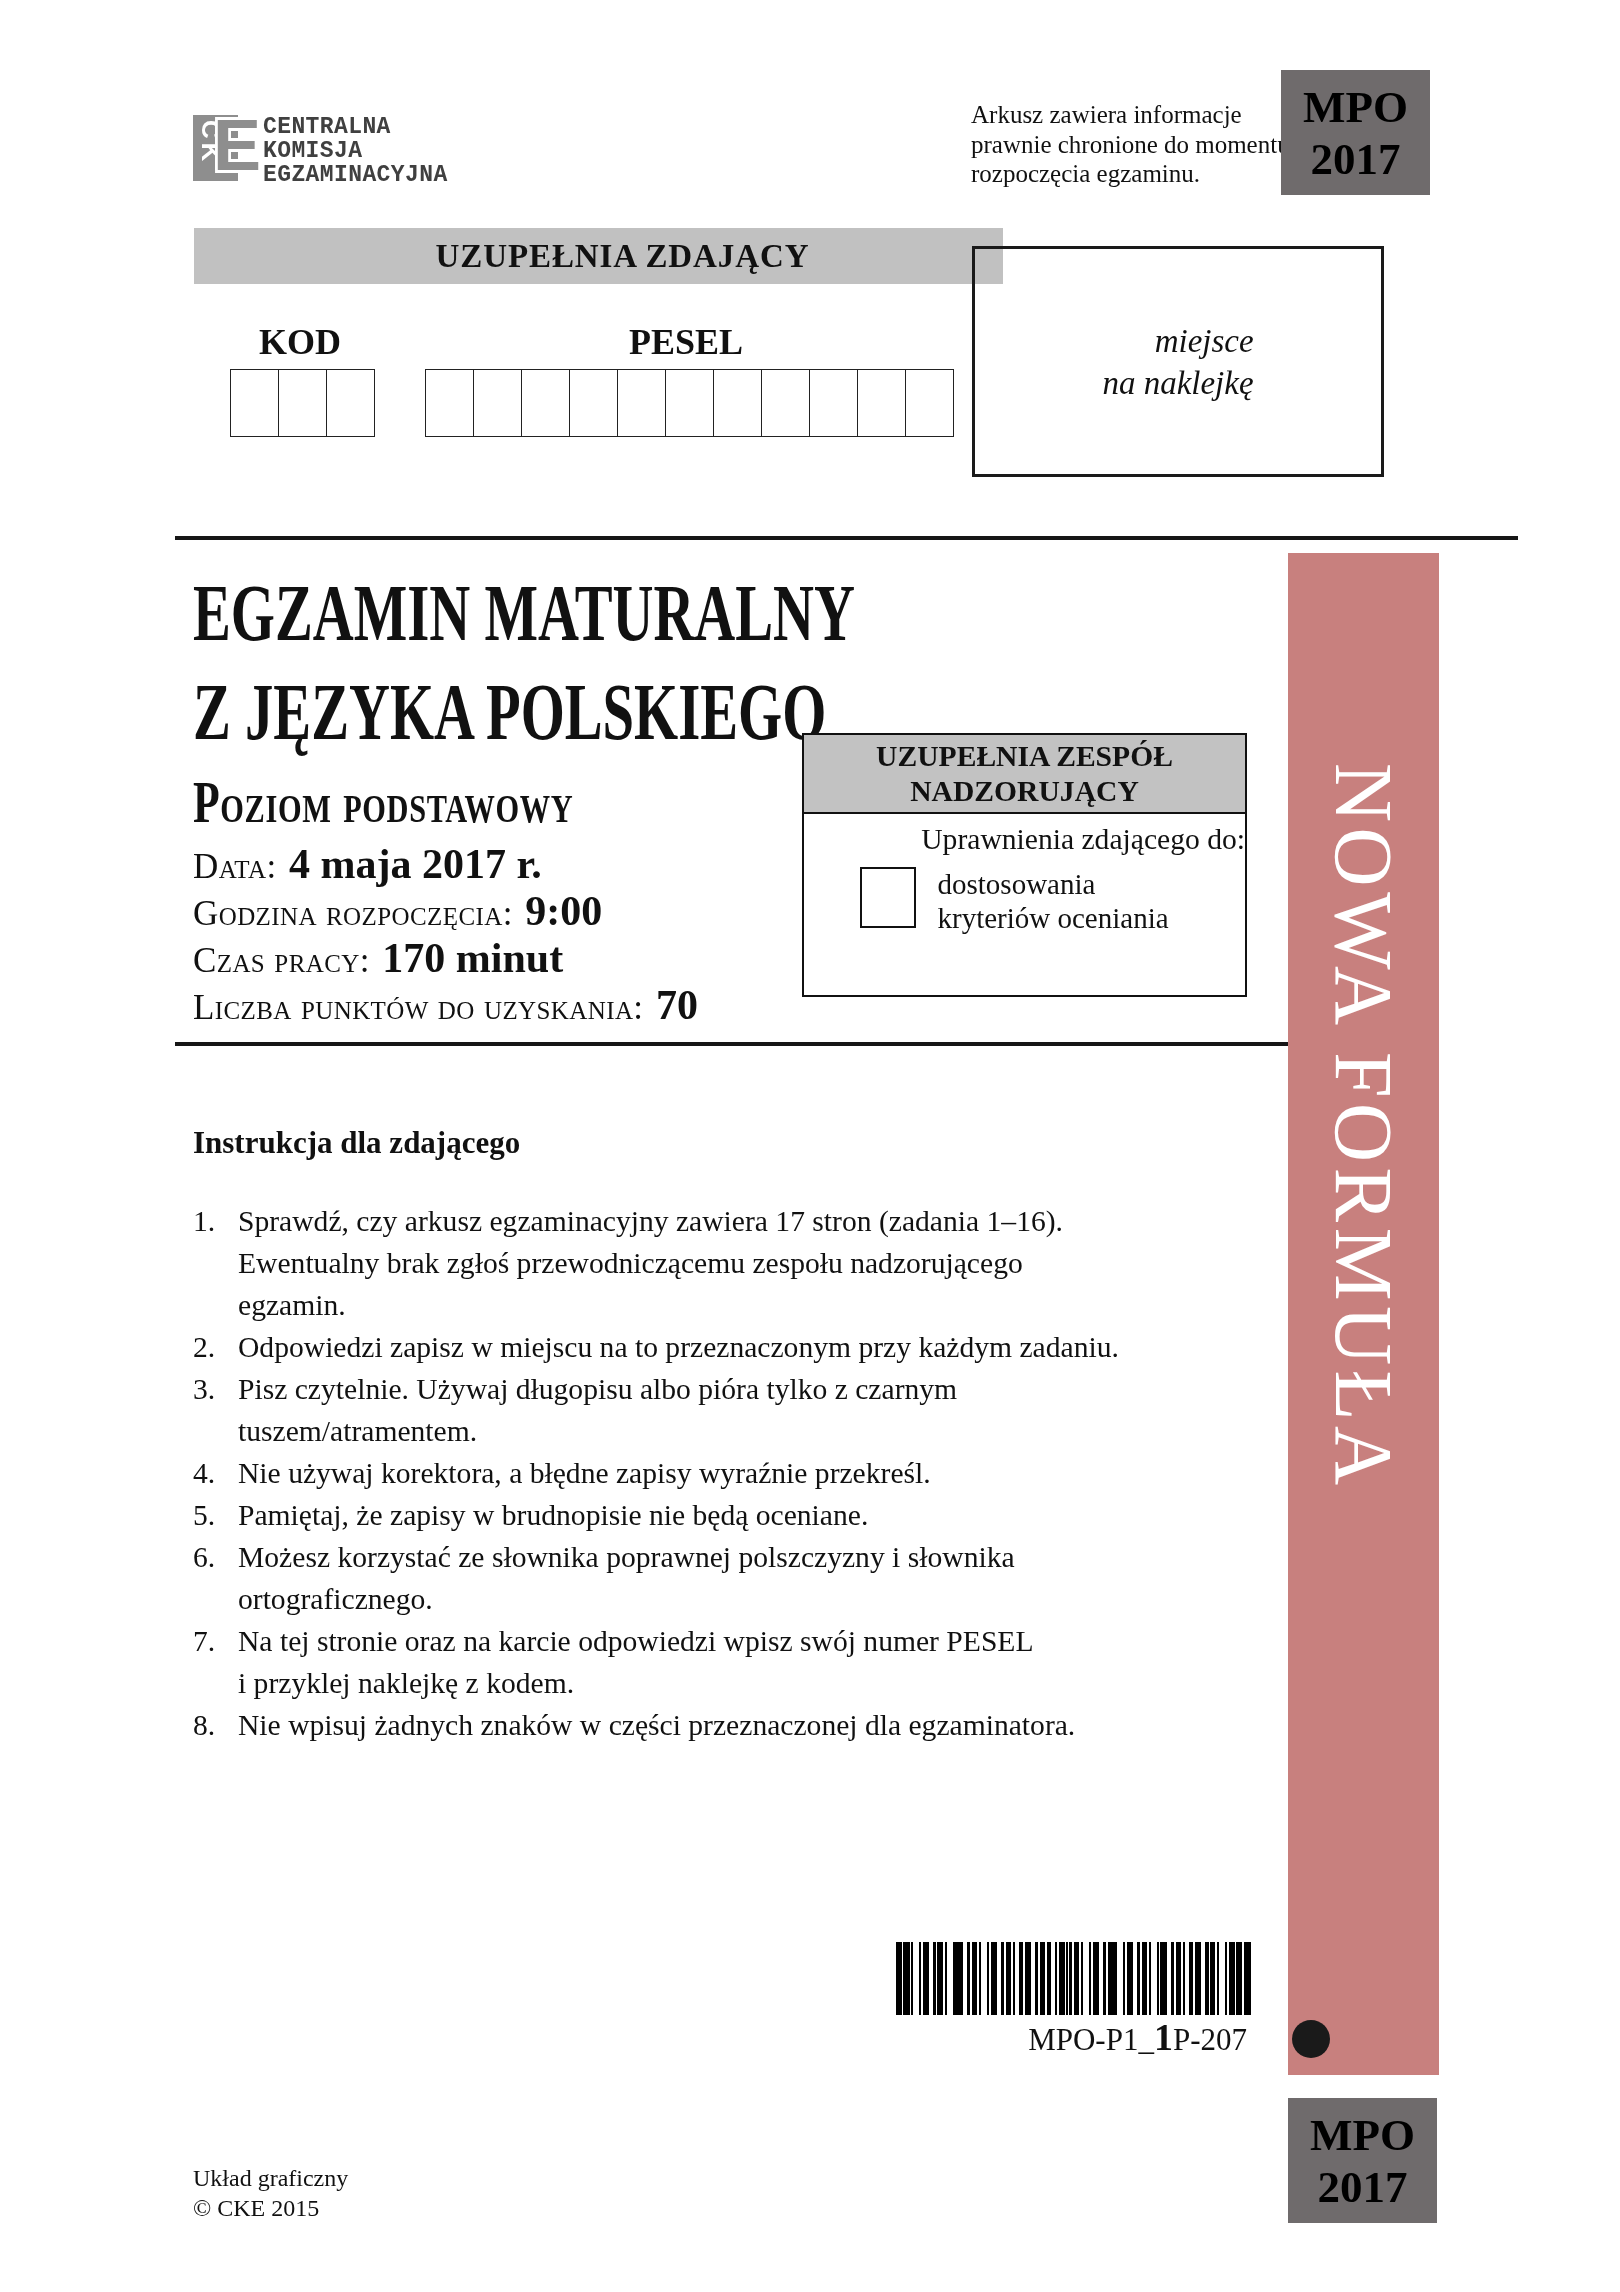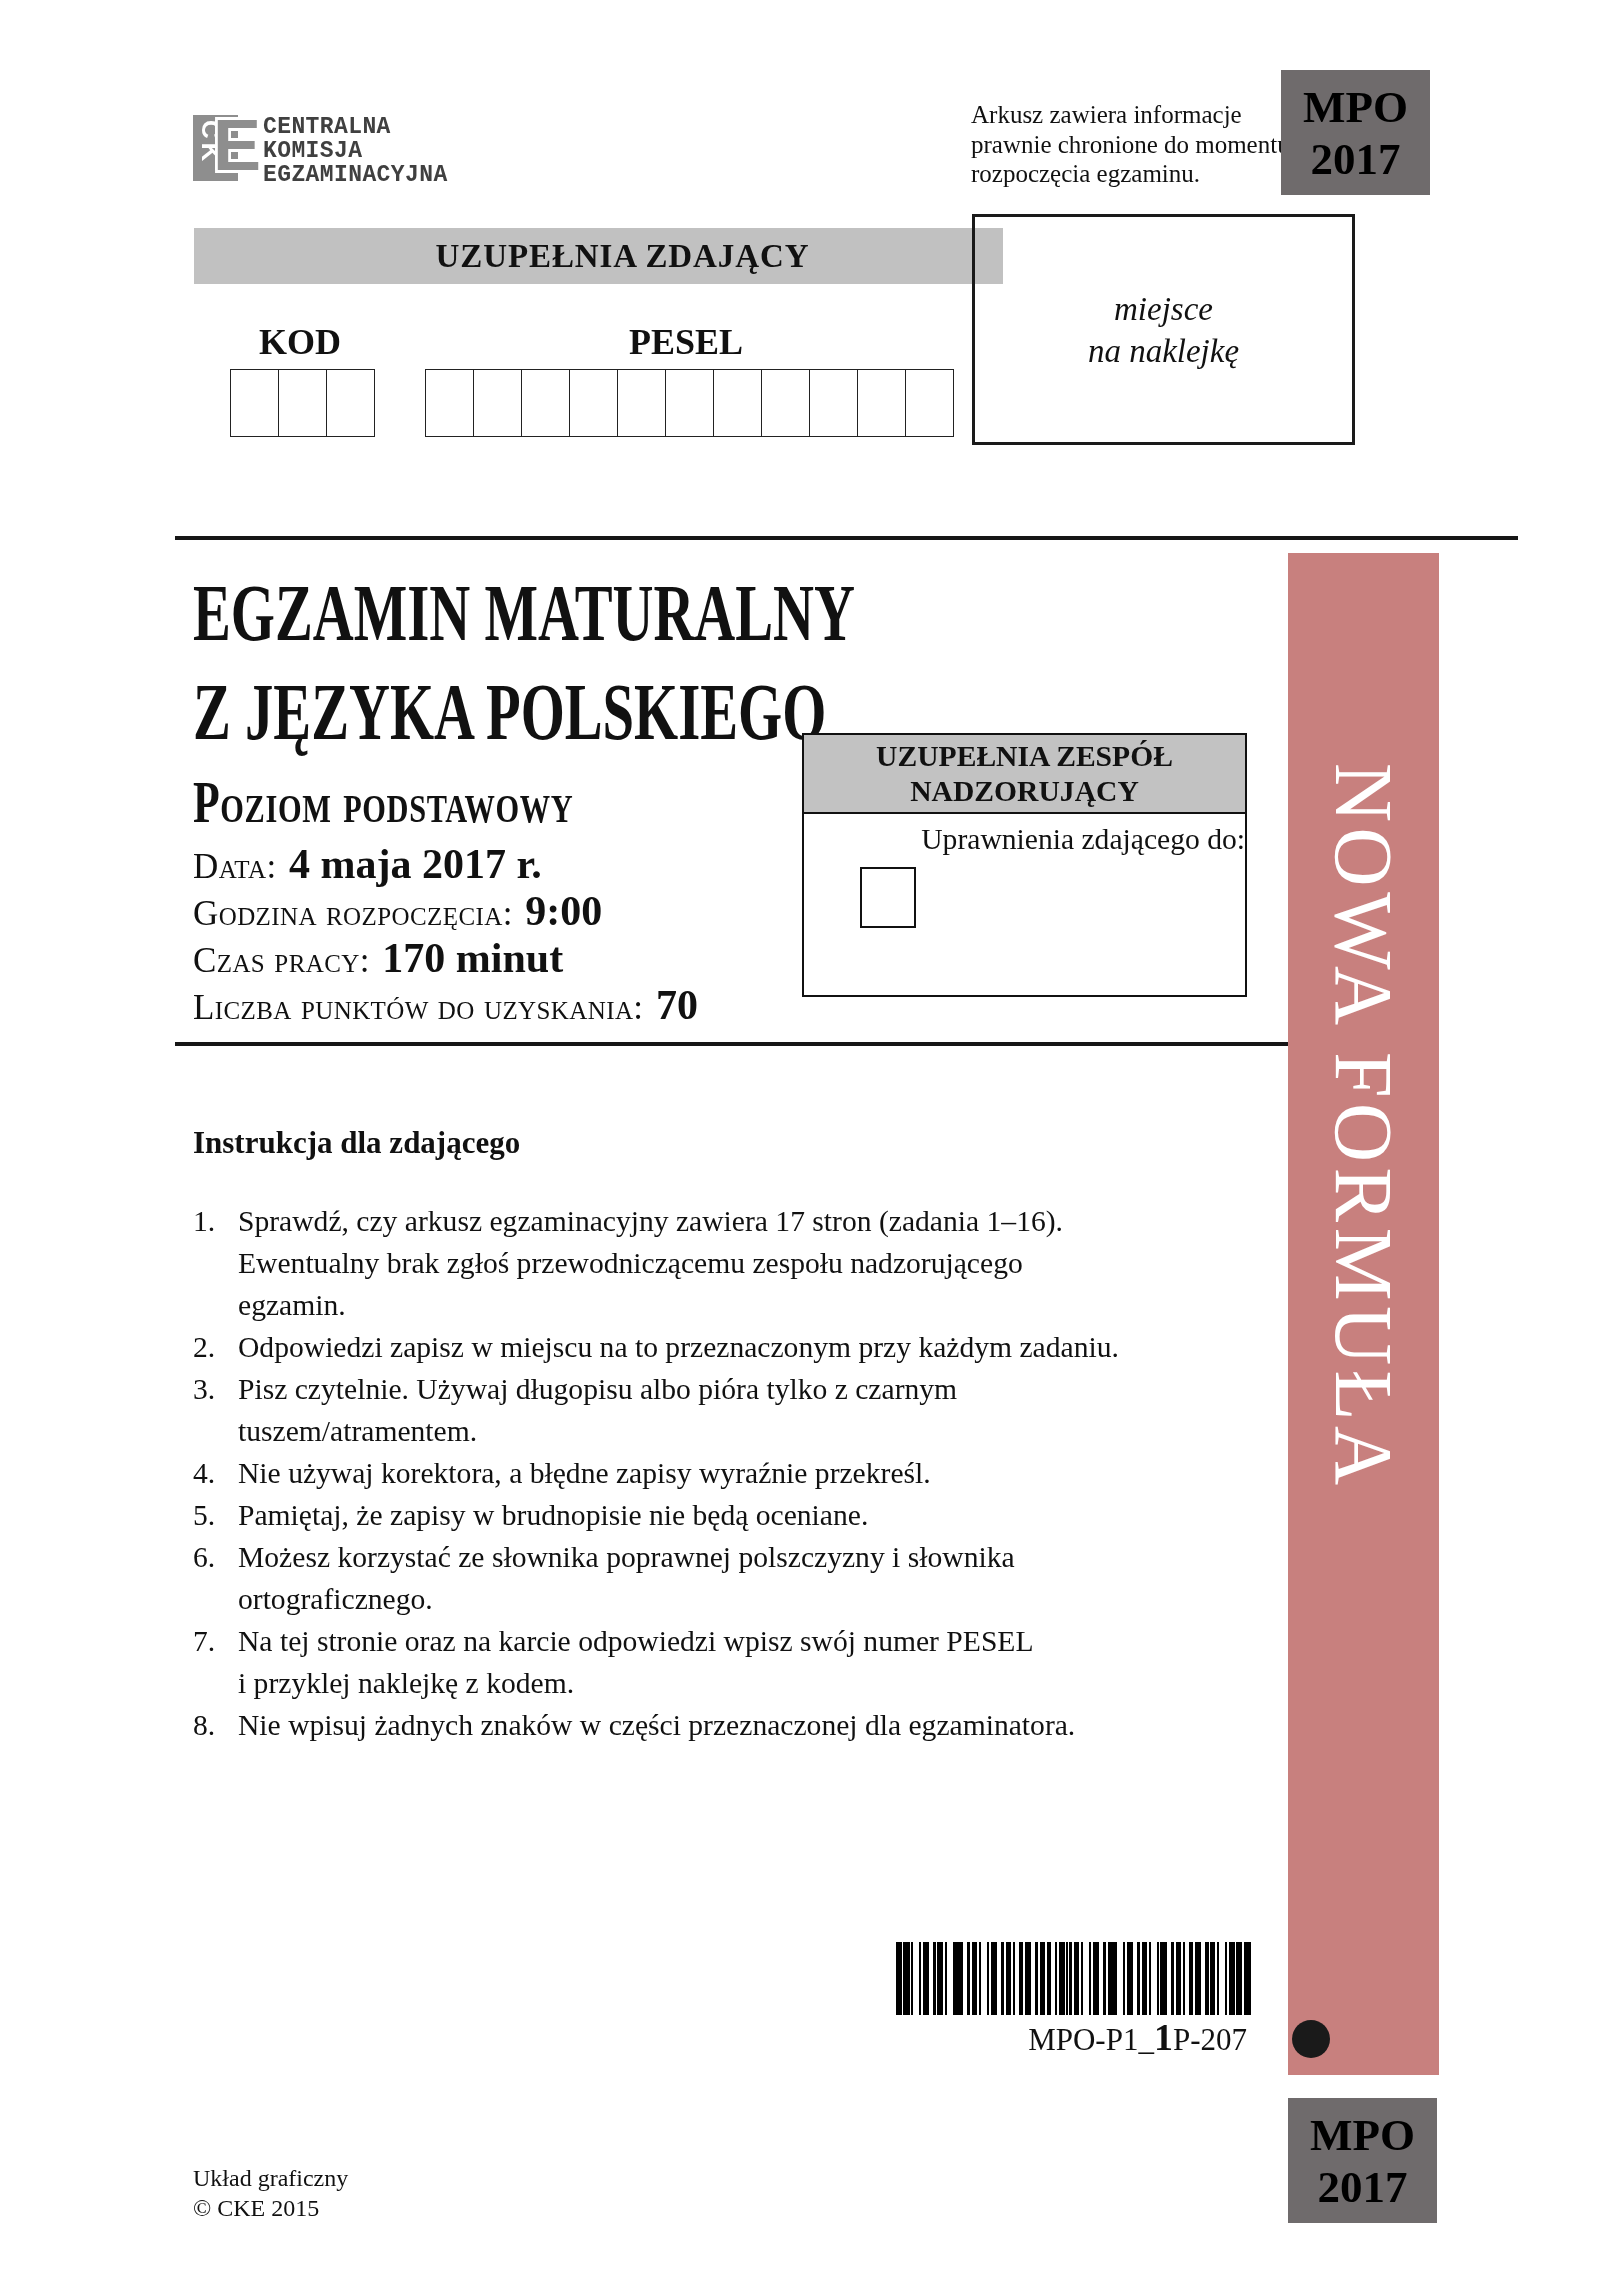--- a/index.html
+++ b/index.html
@@ -47,23 +47,23 @@
   }
   .kod-label{left:230px;top:321px;width:140px;text-align:center;font-weight:bold;font-size:36px;}
   .pesel-label{left:425px;top:321px;width:522px;text-align:center;font-weight:bold;font-size:36px;}
   .cells{display:flex;}
   .cells .cell{width:47px;height:66px;border:1.8px solid #222;border-left:none;background:#fff;}
   .cells .cell:first-child{border-left:1.8px solid #222;}
   .kod-cells{left:230px;top:369px;}
   .pesel-cells{left:425px;top:369px;}
   .pesel-cells .cell{width:47px;}
   .sticker-box{
-    left:972px;top:214px;width:383px;height:231px;border:3.6px solid #1a1a1a;
+    left:972px;top:246px;width:412px;height:231px;border:3.6px solid #1a1a1a;
     box-sizing:border-box;display:flex;align-items:center;justify-content:center;
-    font-style:italic;font-size:33px;line-height:42px;text-align:center;white-space:pre-line;
+    font-style:italic;font-size:33px;line-height:42px;text-align:right;white-space:pre-line;
   }
 
   
   .rule{background:#161616;height:3.6px;}
   .rule-1{left:175px;top:536px;width:1343px;}
   .rule-2{left:175px;top:1042px;width:1113px;}
 
   
   .exam-title{left:193px;top:564px;white-space:nowrap;}
   .title-line{font-size:81px;font-weight:bold;line-height:99px;}
@@ -172,20 +172,22 @@
   <div class="title-line"><span>Z JĘZYKA POLSKIEGO</span></div>
   <div class="level-line"><span>Poziom podstawowy</span></div>
 </div>
 
 <div class="abs zespol">
   <div class="zespol-header">UZUPEŁNIA ZESPÓŁ
 NADZORUJĄCY</div>
   <div class="zespol-intro">Uprawnienia zdającego do:</div>
   <div class="zespol-row">
     <div class="checkbox"></div>
+    <div class="checkbox-label">dostosowania
+kryteriów oceniania</div>
   </div>
 </div>
 
 <div class="abs meta">
   <div class="meta-row">
     <span class="meta-label">Data:</span>
     <span class="meta-value">4 maja 2017 r.</span>
   </div>
   <div class="meta-row">
     <span class="meta-label">Godzina rozpoczęcia:</span>

